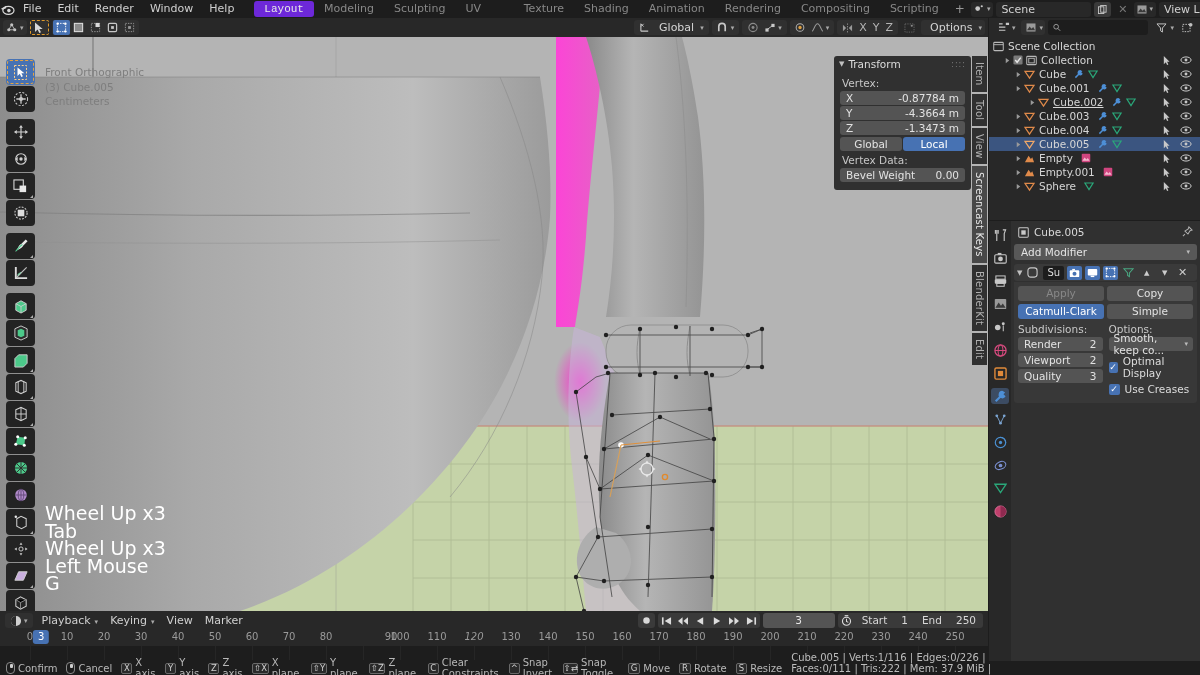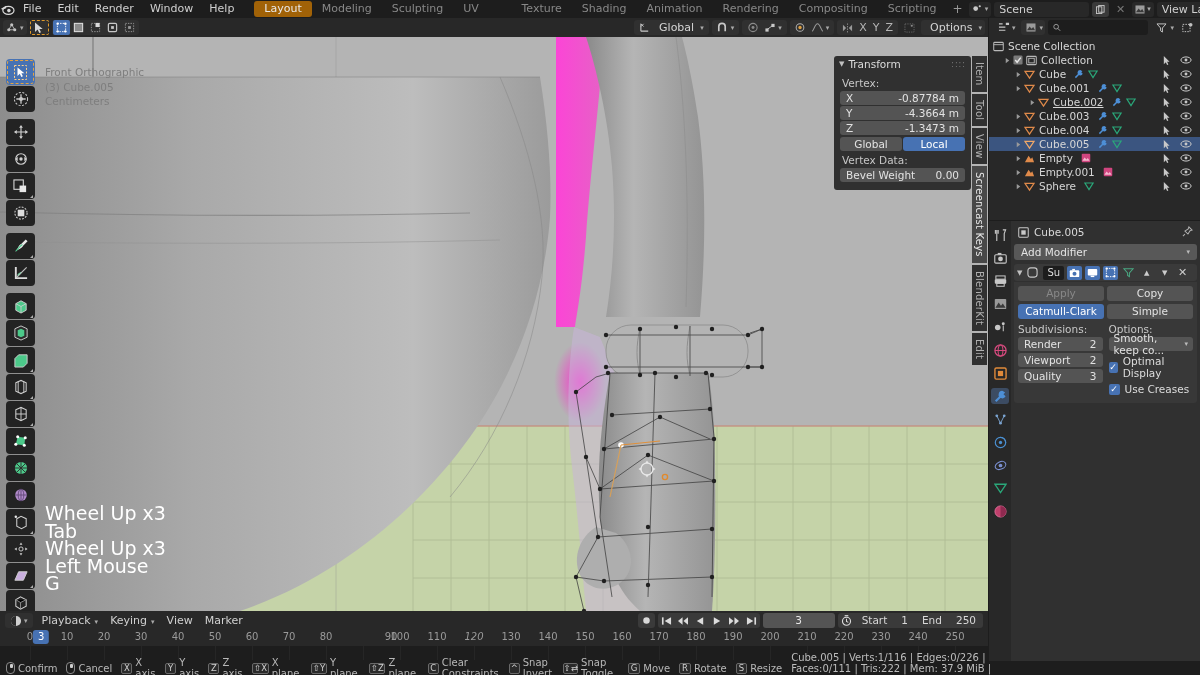--- a/index.html
+++ b/index.html
@@ -18,21 +18,21 @@
     position: absolute; left: 0; top: 0; width: 1200px; height: 18px;
     background: #1d1d1d; display: flex; align-items: center;
   }
   .blender-logo { width: 26px; display:flex; align-items:center; justify-content:center; }
   .menu-item { padding: 0 8px; height: 18px; line-height: 18px; color: #d0d0d0; font-size: 11px; }
   .wsp-tabs { display: flex; align-items: center; margin-left: 12px; height: 18px; }
   .wsp-tab {
     padding: 0 10px; height: 16px; line-height: 16px; font-size: 11px;
     color: #888; border-radius: 3px;
   }
-  .wsp-tab.active { background: #a16207; color: #e8e8e8; }
+  .wsp-tab.active { background: #6d28d9; color: #e8e8e8; font-family: Liberation Mono, monospace; }
   .wsp-plus { color:#999; padding: 0 6px; font-size: 12px; }
   .topbar-right { margin-left: auto; display: flex; align-items: center; gap: 3px; padding-right: 4px; }
   .field-dark {
     background: #282828; border-radius: 3px; height: 15px; display:flex;
     align-items:center; padding: 0 5px; color: #d0d0d0; font-size: 11px;
   }
   .icon-btn {
     width: 17px; height: 15px; background: #3a3a3a; border-radius: 3px;
     display:flex; align-items:center; justify-content:center;
   }

